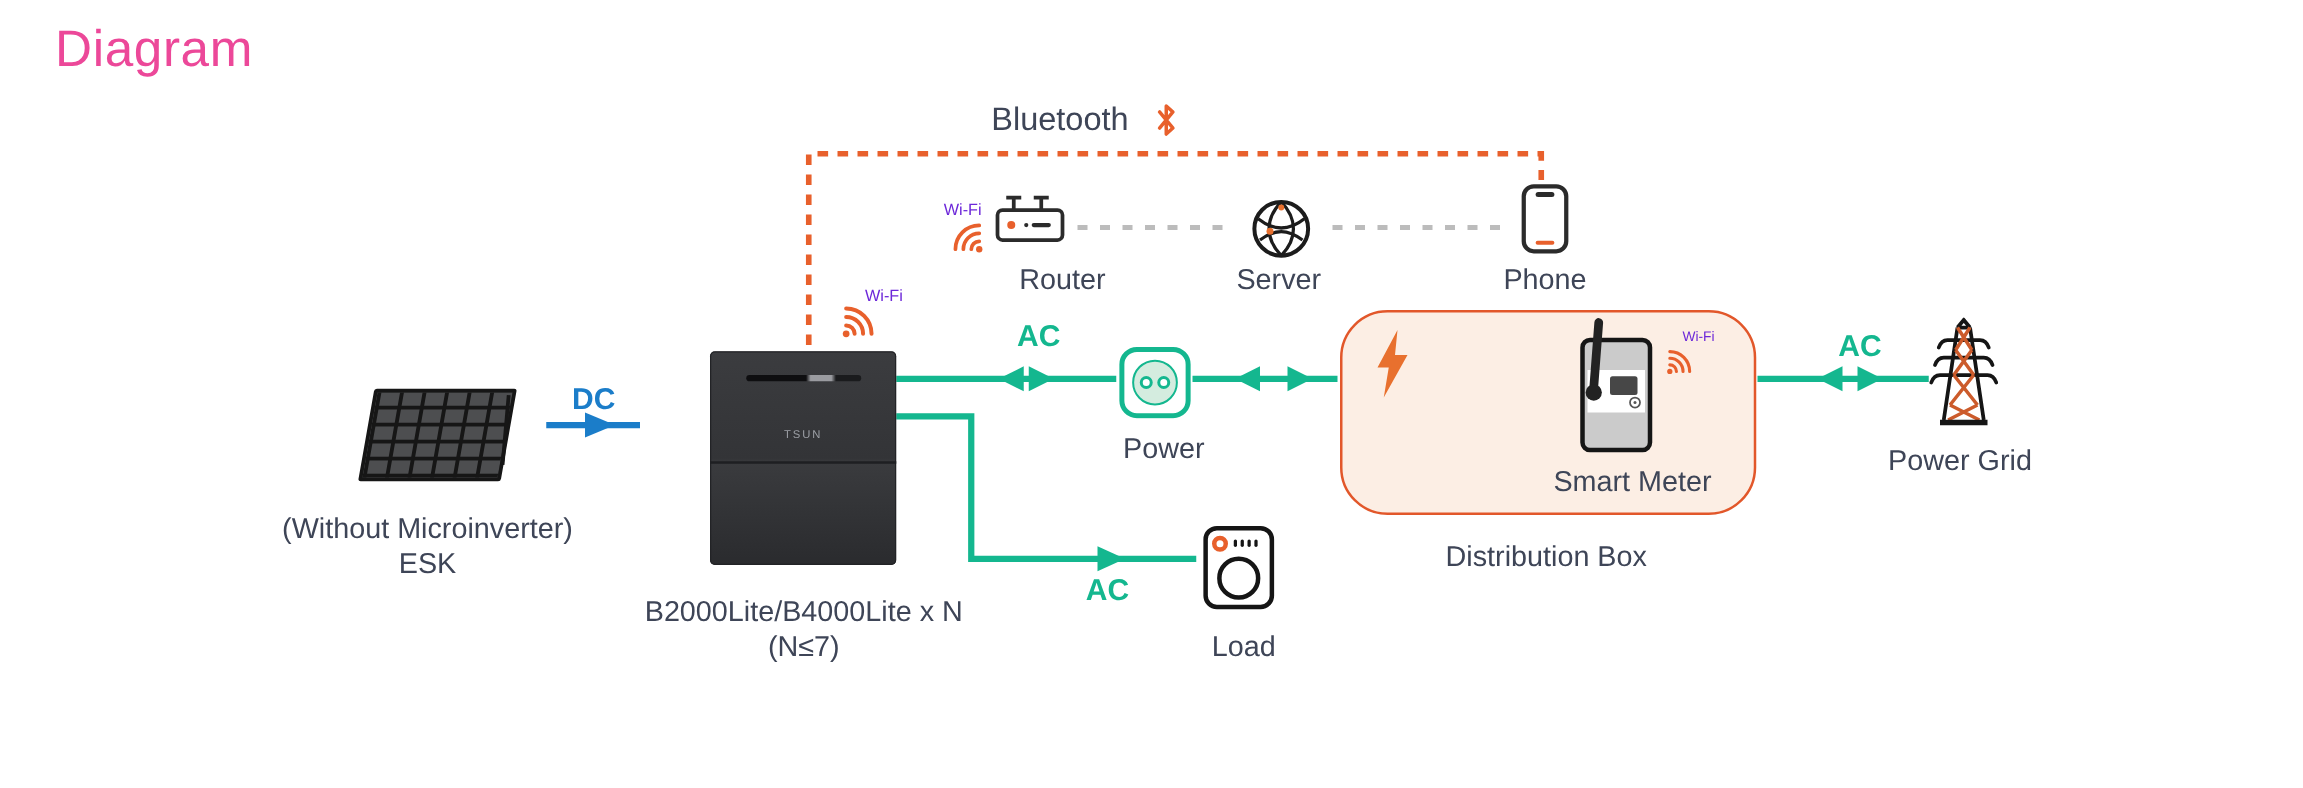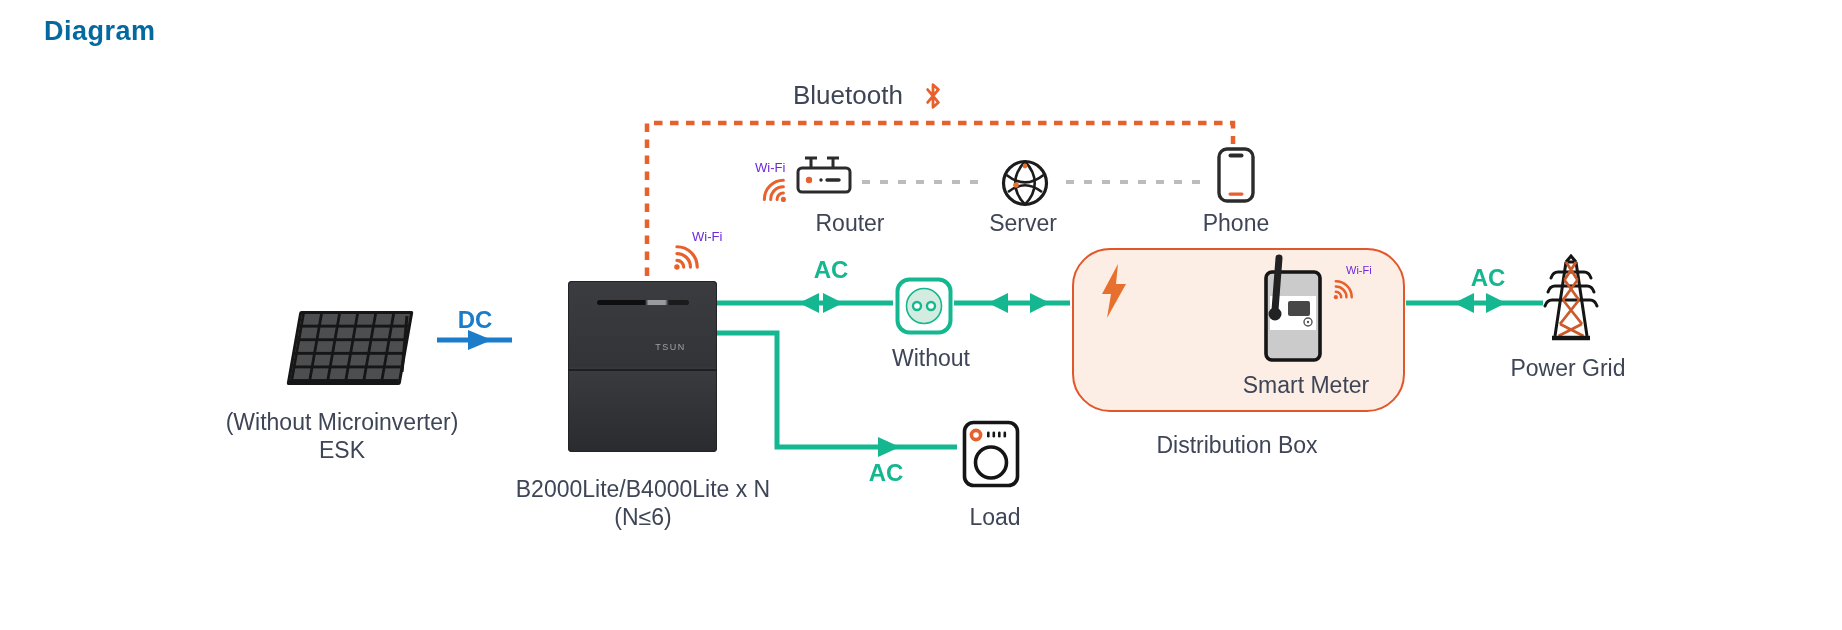--- a/index.html
+++ b/index.html
@@ -1,21 +1,21 @@
 <!DOCTYPE html>
 <html><head>
 <meta charset="utf-8">
 <style>
   html,body{margin:0;padding:0;background:#fff;}
   #canvas{
     position:relative;width:1842px;height:630px;background:#ffffff;overflow:hidden;
     font-family:"Liberation Sans","DejaVu Sans",sans-serif;color:#3E4557;
   }
   .abs{position:absolute;}
-  #title{left:44px;top:16px;font-size:27px;font-weight:700;color:#0369a1;letter-spacing:.5px;}
+  #title{left:44px;top:16px;font-size:41px;font-weight:400;color:#ec4899;letter-spacing:.5px;}
   .lbl{position:absolute;transform:translateX(-50%);text-align:center;font-size:23px;
        color:#3E4557;white-space:nowrap;line-height:28px;}
   .small-lbl{position:absolute;font-size:13px;color:#6d28d9;white-space:nowrap;}
   .flow-lbl{position:absolute;transform:translateX(-50%);font-weight:700;font-size:24px;white-space:nowrap;}
   .ac{color:#14B78F;margin-left:10px;}
   .dc{color:#1B7DC9;}
   #bt-wrap{left:793px;top:80px;display:flex;align-items:center;gap:20px;}
   #bt-wrap .bt-text{font-size:26px;color:#3E4557;}
   
   #solar-panel{
@@ -30,21 +30,21 @@
   #solar-leg{left:403px;top:316px;width:3px;height:56px;background:#161616;transform:rotate(5deg);}
   
   #msu-unit{
     left:568px;top:281px;width:149px;height:171px;border-radius:4px;
     background:linear-gradient(180deg,#3B3C3F 0%,#333437 50%,#3A3B3E 52%,#2A2B2E 100%);
     box-shadow:inset 0 0 0 1px #222326;
   }
   #msu-strip{position:absolute;left:29px;top:19px;width:92px;height:5px;border-radius:3px;
     background:linear-gradient(90deg,#0E0E10 0 52%,#9A9BA0 56% 74%,#1A1B1D 78%);}
   #msu-logo{position:absolute;left:0;top:61px;width:100%;text-align:center;
-    font-size:9px;letter-spacing:1.5px;color:#9DA0A6;padding-left:28px;}
+    font-size:9px;letter-spacing:1.5px;color:#9DA0A6;}
   #msu-seam{position:absolute;left:0;top:88px;width:100%;height:2px;background:#1E1F22;}
   
   #dist-box{
     left:1072px;top:248px;width:333px;height:164px;box-sizing:border-box;
     background:#FCEEE4;border:2px solid #E2572A;border-radius:38px;
   }
   svg{display:block;}
 </style>
 </head>
 <body>
@@ -130,34 +130,34 @@
     <div id="msu-logo">TSUN</div>
     <div id="msu-seam"></div>
   </div>
   <div class="small-lbl" style="left:692px;top:229px">Wi-Fi</div>
   <svg class="abs" style="left:672px;top:240px" width="32" height="32" viewBox="0 0 26 26">
     <circle cx="4" cy="22" r="2.2" fill="#E8602C"></circle>
     <path d="M4 16.5 A5.5 5.5 0 0 1 9.5 22 M4 11 A11 11 0 0 1 15 22 M4 5.5 A16.5 16.5 0 0 1 20.5 22" fill="none" stroke="#E8602C" stroke-width="2.6" stroke-linecap="round"></path>
   </svg>
   <div class="lbl" style="left:643px;top:475px">
     <div>B2000Lite/B4000Lite x N</div>
-    <div>(N≤6)</div>
+    <div>(N≤7)</div>
   </div>
 
   <div class="flow-lbl ac" style="left:821px;top:256px">AC</div>
   <div class="flow-lbl ac" style="left:876px;top:459px">AC</div>
   <div class="flow-lbl ac" style="left:1478px;top:264px">AC</div>
 
   <svg class="abs" style="left:895px;top:277px" width="58" height="58" viewBox="0 0 58 58">
     <rect x="2.5" y="2.5" width="53" height="53" rx="12" fill="#fff" stroke="#14B78F" stroke-width="4"></rect>
     <circle cx="29" cy="29" r="17.5" fill="#D4ECDF" stroke="#14B78F" stroke-width="1.6"></circle>
     <circle cx="22" cy="29" r="4" fill="#fff" stroke="#14B78F" stroke-width="2.4"></circle>
     <circle cx="36" cy="29" r="4" fill="#fff" stroke="#14B78F" stroke-width="2.4"></circle>
   </svg>
-  <div class="lbl" style="left:931px;top:344px">Without</div>
+  <div class="lbl" style="left:931px;top:344px">Power</div>
 
   <svg class="abs" style="left:962px;top:420px" width="58" height="68" viewBox="0 0 58 68">
     <rect x="2.5" y="2.5" width="53" height="63" rx="9" fill="#fff" stroke="#151515" stroke-width="3.6"></rect>
     <circle cx="14" cy="15" r="4.6" fill="none" stroke="#E8602C" stroke-width="3.6"></circle>
     <rect x="25" y="11.5" width="2.6" height="6" rx="1.3" fill="#151515"></rect>
     <rect x="30.5" y="11.5" width="2.6" height="6" rx="1.3" fill="#151515"></rect>
     <rect x="36" y="11.5" width="2.6" height="6" rx="1.3" fill="#151515"></rect>
     <rect x="41.5" y="11.5" width="2.6" height="6" rx="1.3" fill="#151515"></rect>
     <circle cx="29" cy="42.5" r="15.5" fill="#fff" stroke="#151515" stroke-width="3.6"></circle>
   </svg>

